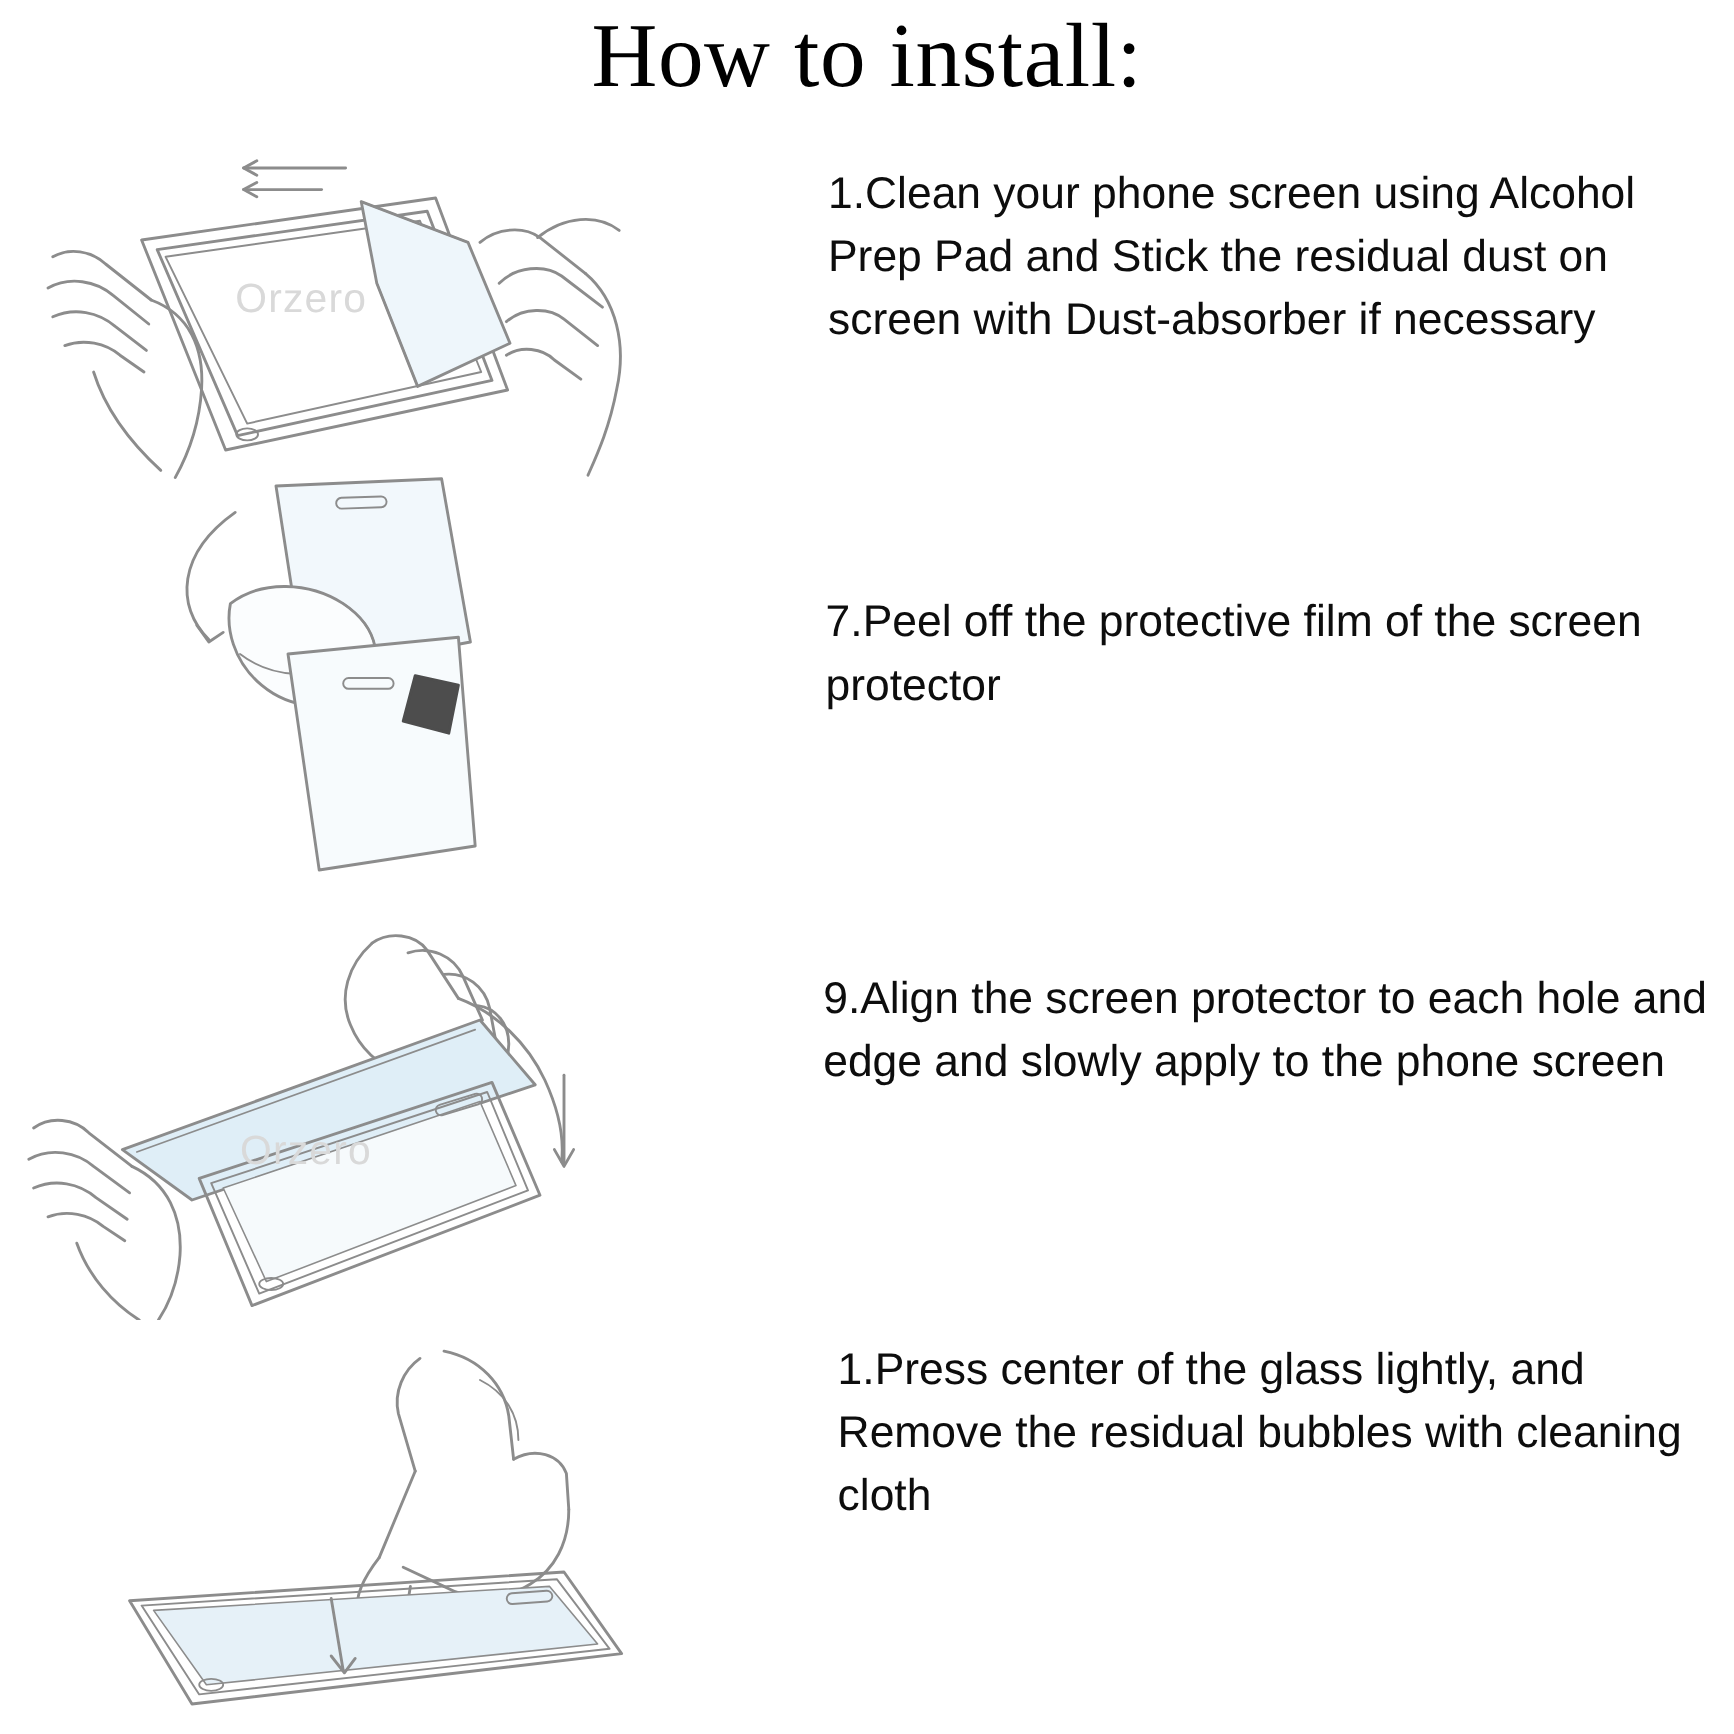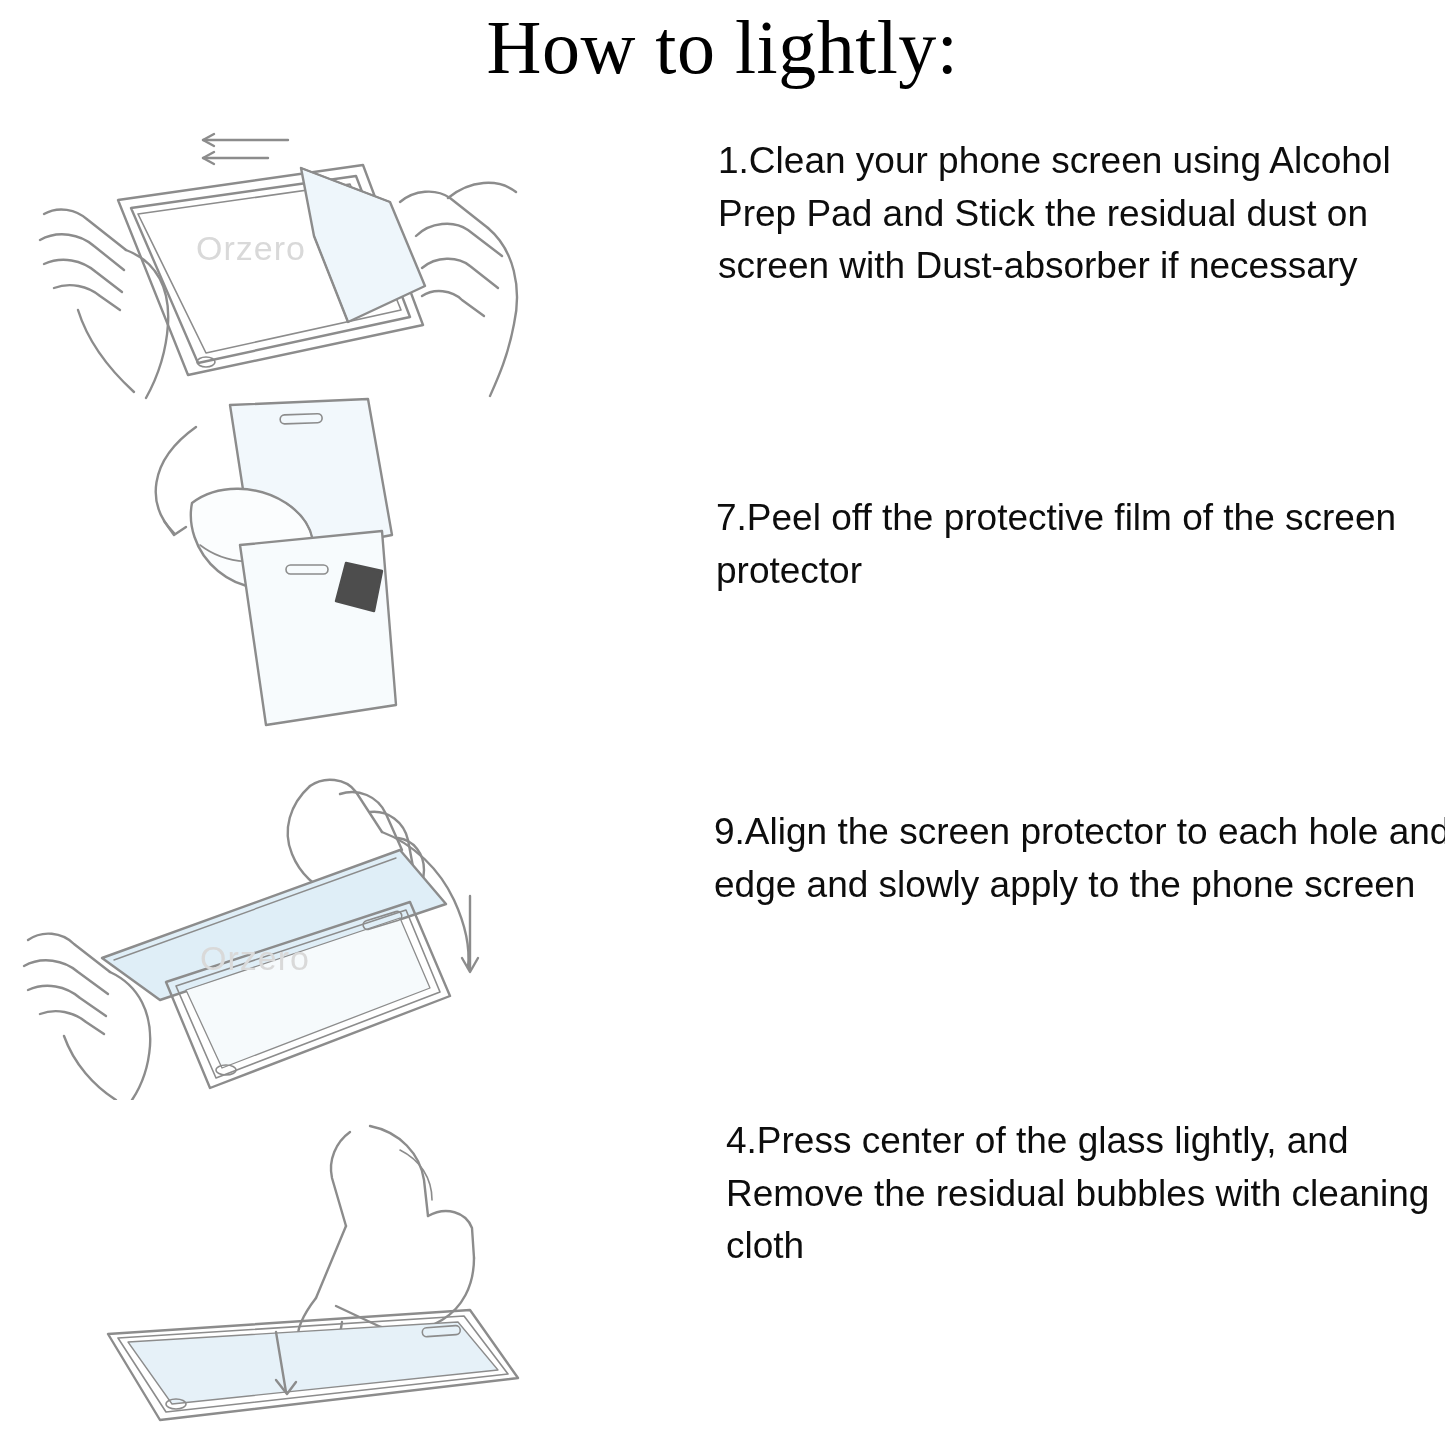--- a/index.html
+++ b/index.html
@@ -39,21 +39,20 @@
     left: 686px;
     top: 120px;
     width: 745px;
   }
   .step-text {
     position: absolute;
     font-size: 37px;
     line-height: 1.42;
     color: #0d0d0d;
     font-weight: 400;
-    margin-left: 28px;
   }
   #step-1 { top: 15px;  left: 4px;  width: 700px; }
   #step-2 { top: 372px; left: 2px;  width: 740px; }
   #step-3 { top: 686px; left: 0px;  width: 745px; }
   #step-4 { top: 995px; left: 12px; width: 710px; }
 
   .illus {
     position: absolute;
     text-align: center;
   }
@@ -67,21 +66,21 @@
     font-size: 34px;
     fill: #d9d9d9;
     letter-spacing: 1px;
   }
 </style>
 </head>
 <body>
 
 <div class="page">
 
-  <div class="title">How to lightly:</div>
+  <div class="title">How to install:</div>
 
   <div class="illus" id="illus-1">
     <svg width="640" height="290" viewBox="0 0 640 290" fill="none" stroke="#8c8c8c" stroke-width="2.4" stroke-linejoin="round" stroke-linecap="round">
 
       <g>
         <line x1="185" y1="30" x2="270" y2="30"></line>
         <polyline points="196,24 185,30 196,36"></polyline>
         <line x1="185" y1="48" x2="250" y2="48"></line>
         <polyline points="196,42 185,48 196,54"></polyline>
       </g>
@@ -220,16 +219,16 @@
         <line x1="206" y1="212" x2="216" y2="272"></line>
         <polyline points="206,260 217,274 226,262"></polyline>
       </g>
     </svg>
   </div>
 
   <div class="steps">
     <div class="step-text" id="step-1">1.Clean your phone screen using Alcohol Prep Pad and Stick the residual dust on screen with Dust-absorber if necessary</div>
     <div class="step-text" id="step-2">7.Peel off the protective film of the screen protector</div>
     <div class="step-text" id="step-3">9.Align the screen protector to each hole and edge and slowly apply to the phone screen</div>
-    <div class="step-text" id="step-4">4.Press center of the glass lightly, and Remove the residual bubbles with cleaning cloth</div>
+    <div class="step-text" id="step-4">1.Press center of the glass lightly, and Remove the residual bubbles with cleaning cloth</div>
   </div>
 
 </div>
 
 </body></html>

